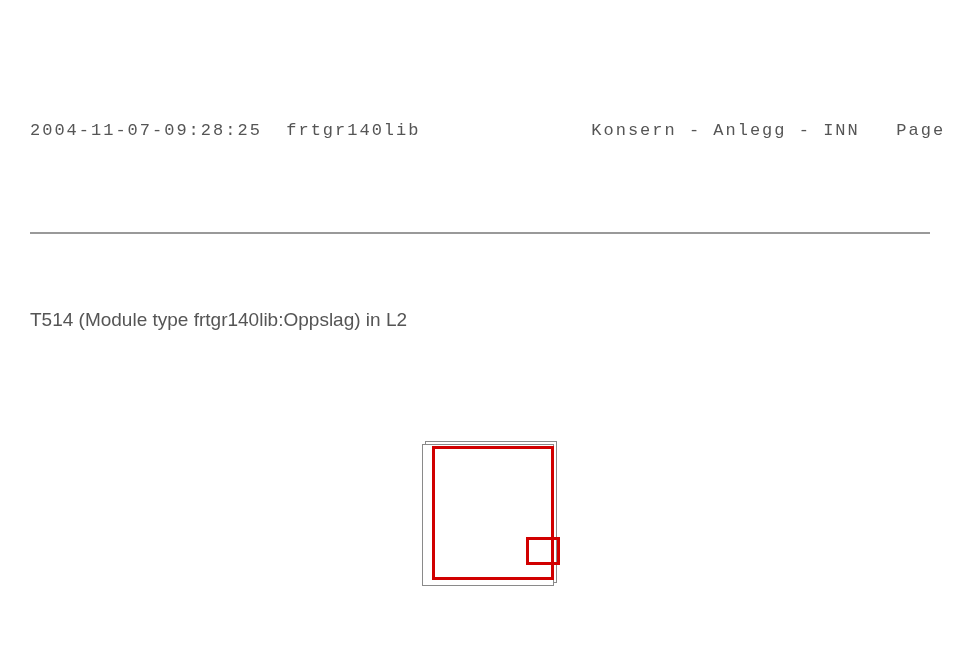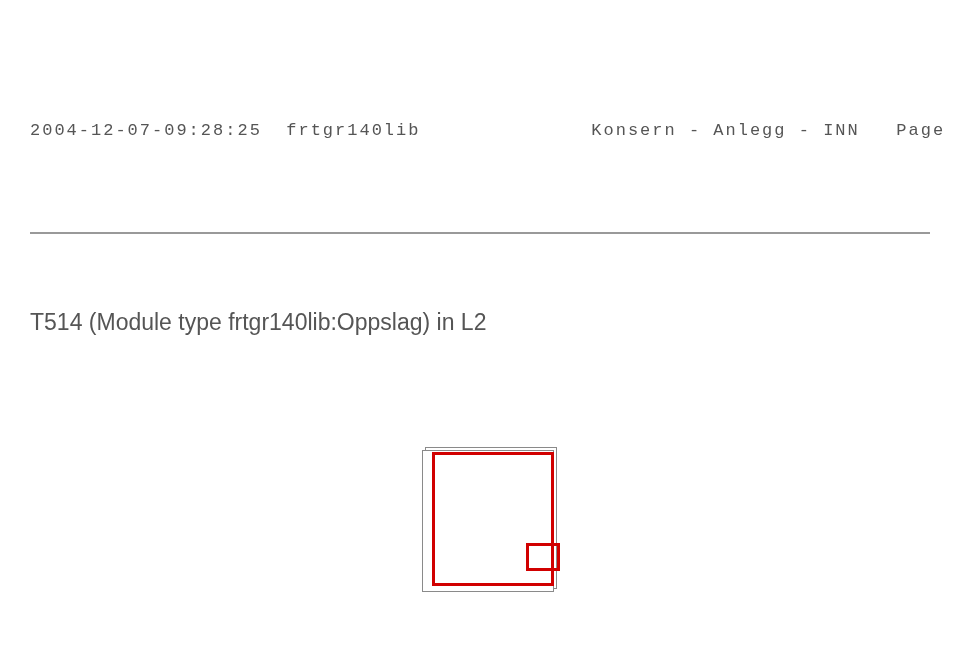--- a/index.html
+++ b/index.html
@@ -18,21 +18,21 @@
     letter-spacing: 2px;
     margin-bottom: 4px;
   }
   .hr {
     border: none;
     border-top: 2px solid #999;
     margin: 36px 0 22px 0;
   }
   .sans {
     font-family: Arial, Helvetica, sans-serif;
-    font-size: 23px;
+    font-size: 19px;
     letter-spacing: 0;
     margin-bottom: 28px;
   }
   .diagram-wrap {
     text-align: center;
     margin: 6px 0 28px 0;
   }
   .diagram {
     display: inline-block;
     position: relative;
@@ -48,21 +48,21 @@
     position: absolute;
     border: 3px solid #d10000;
     background: transparent;
   }
 </style>
 </head>
 <body>
 
 
 
-<div class="header-line"><span>2004-12-07-09:28:25</span>  <span>frtgr140lib</span>              <span>Konsern - Anlegg - INN</span>   <span>Page</span>    </div>
+<div class="header-line"><span>2004-11-07-09:28:25</span>  <span>frtgr140lib</span>              <span>Konsern - Anlegg - INN</span>   <span>Page</span>    </div>
 
 <hr class="hr">
 
 <div class="sans">T514 (Module type frtgr140lib:Oppslag) in L2</div>
 
 <div class="diagram-wrap">
   <div class="diagram">
     <div class="bg-rect" style="left:3px;top:0;width:130px;height:140px;"></div>
     <div class="bg-rect" style="left:0;top:3px;width:130px;height:140px;"></div>
     <div class="red-rect" style="left:10px;top:5px;width:116px;height:128px;"></div>

